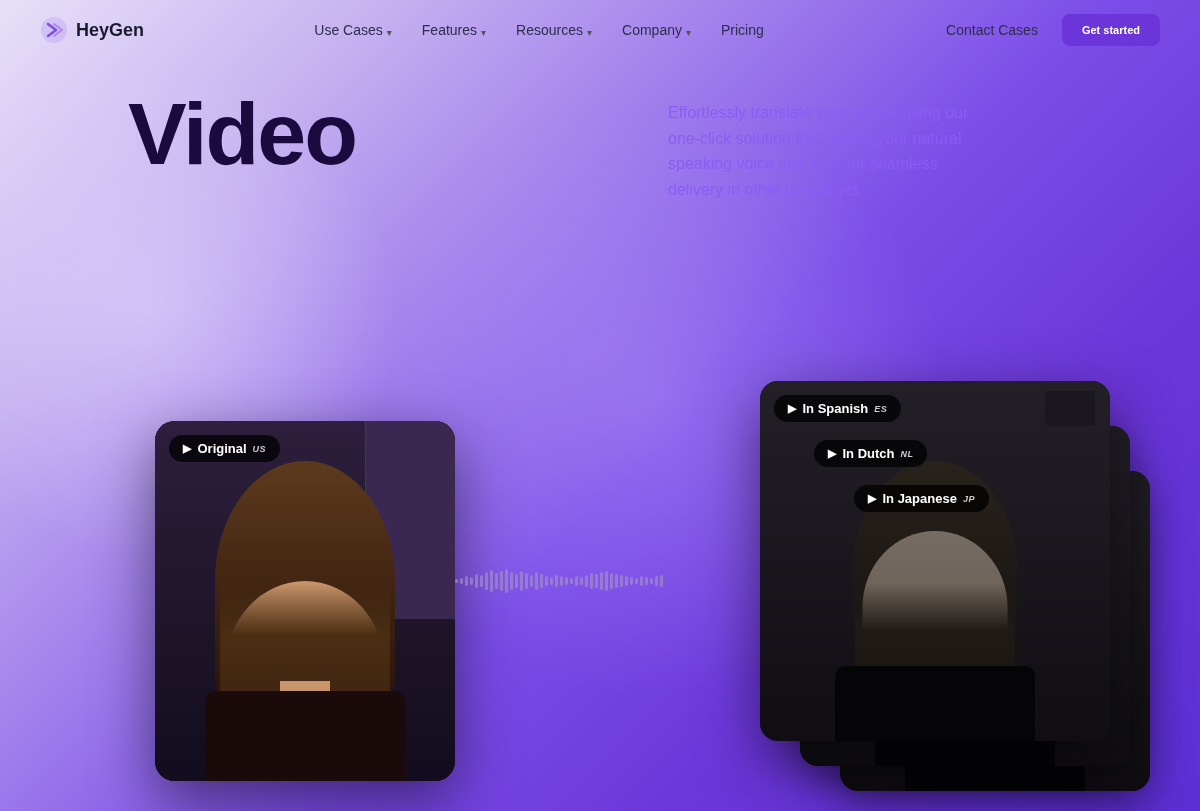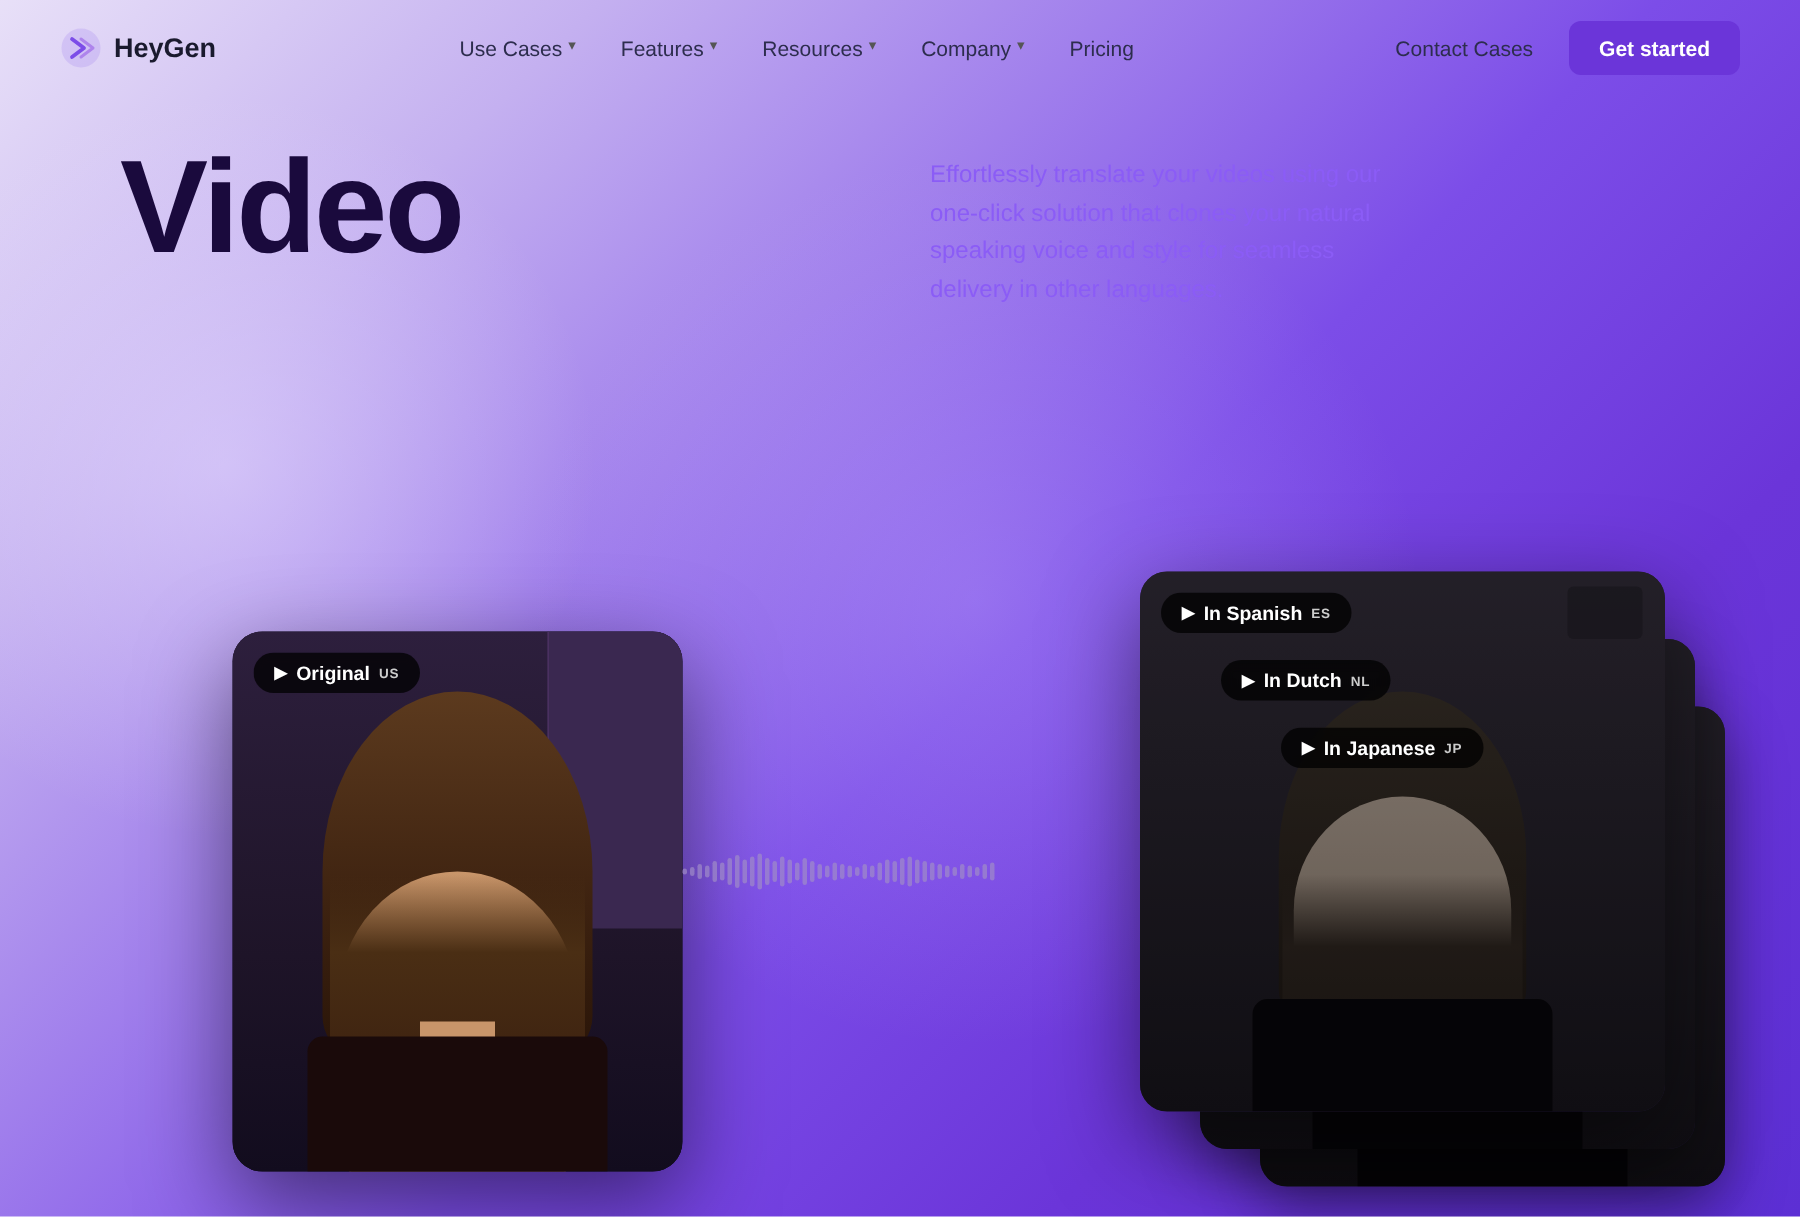--- a/index.html
+++ b/index.html
@@ -34,21 +34,21 @@
       width: 28px;
       height: 28px;
     }
     .nav-links {
       display: flex;
       align-items: center;
       gap: 6px;
     }
     .nav-item {
       display: flex;
-      align-items: flex-start;
+      align-items: flex-end;
       gap: 4px;
       padding: 6px 12px;
       font-size: 14px;
       font-weight: 500;
       color: #2d2d4e;
       cursor: pointer;
       border-radius: 6px;
     }
     .nav-chevron {
       font-size: 10px;
@@ -65,31 +65,32 @@
       color: #2d2d4e;
       cursor: pointer;
       padding: 6px 12px;
     }
     .get-started-btn {
       background: #6b35d9;
       color: white;
       border: none;
       border-radius: 8px;
       padding: 10px 20px;
-      font-size: 14px;
+      font-size: 11px;
       font-weight: 600;
       cursor: pointer;
     }
 
     
     .hero {
       display: flex;
       position: relative;
       padding: 30px 40px 0 80px;
       z-index: 2;
+      margin-left: 48px;
     }
     .hero-left {
       flex: 0 0 520px;
     }
     .hero-title {
       font-size: 88px;
       font-weight: 800;
       color: #1a0a3d;
       line-height: 1.0;
       letter-spacing: -2px;
@@ -156,20 +157,21 @@
       align-items: center;
       gap: 6px;
       z-index: 5;
       backdrop-filter: blur(4px);
     }
     .card-label sup {
       font-size: 9px;
       font-weight: 700;
       color: #ccc;
       letter-spacing: 0.5px;
+      font-style: italic;
     }
     .play-icon-sm {
       font-size: 11px;
     }
     
     .person-original {
       width: 100%;
       height: 100%;
       background: linear-gradient(180deg, #2a1e3d 0%, #1a0f2e 40%, #0d0818 100%);
       position: relative;

